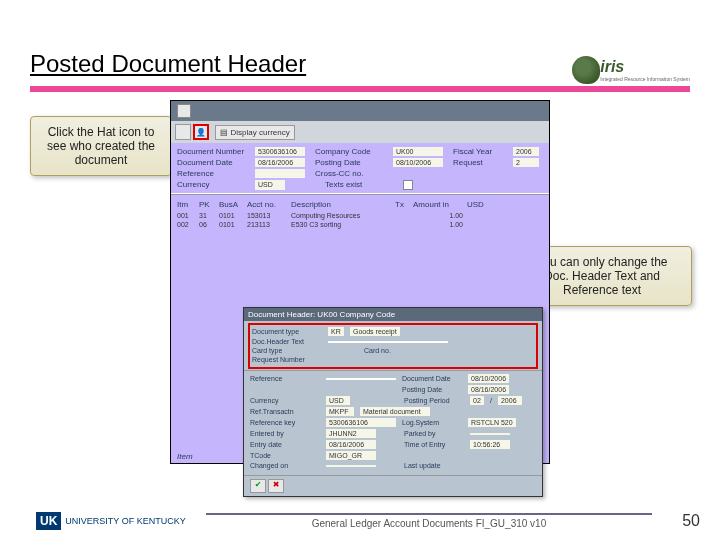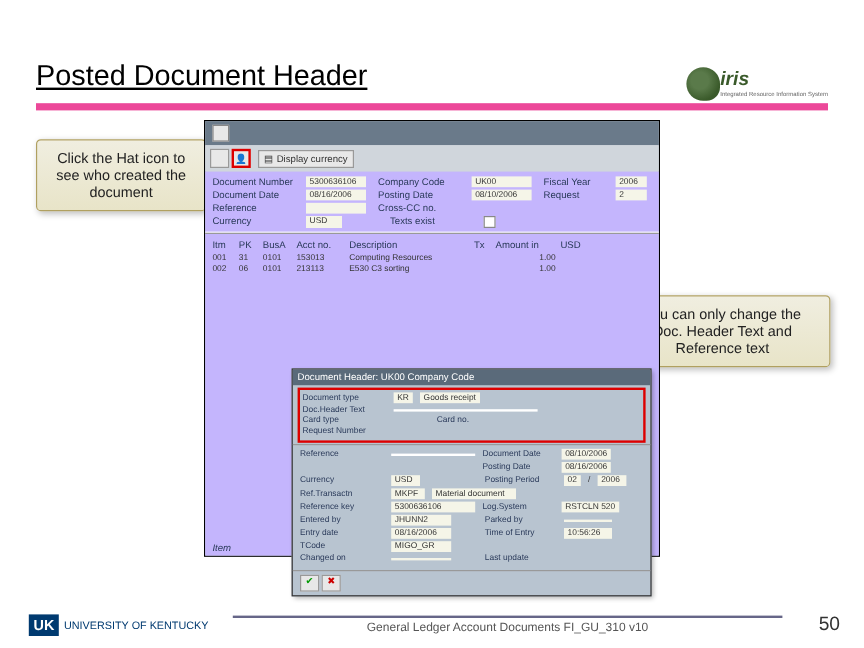--- a/index.html
+++ b/index.html
@@ -43,21 +43,21 @@
   .popup-footer { padding: 3px 6px; display: flex; gap: 2px; }
   .popup-btn { width: 16px; height: 14px; background: #e8e8e8; border: 1px solid #999; font-size: 8px; text-align: center; }
   .red-frame { border: 2px solid #d00; padding: 2px; margin: -2px; }
   
   .bottom-item { position: absolute; left: 6px; bottom: 2px; font-size: 8px; color: #2a3a5a; font-style: italic; }
   
   .callout { position: absolute; background: linear-gradient(#f0eee0, #e8e4c8); border: 1px solid #b0a060; border-radius: 4px; padding: 8px 10px; font-size: 12px; text-align: center; color: #222; box-shadow: 2px 2px 5px rgba(0,0,0,0.25); }
   .callout.c1 { left: 30px; top: 116px; width: 142px; }
   .callout.c2 { right: 28px; top: 246px; width: 180px; }
   
-  .footer { position: absolute; bottom: 10px; left: 4px; right: 0; display: flex; justify-content: space-between; align-items: center; padding: 0 20px; }
+  .footer { position: absolute; bottom: 10px; left: 16px; right: 0; display: flex; justify-content: space-between; align-items: center; padding: 0 20px; }
   .uk-logo { display: flex; align-items: center; gap: 4px; font-size: 9px; color: #003a70; }
   .uk-badge { background: #003a70; color: #fff; font-weight: bold; padding: 2px 4px; font-size: 12px; }
   .footer-mid { font-size: 10px; color: #555; text-align: center; flex: 1; border-top: 2px solid #668; padding-top: 3px; margin: 0 20px;}
   .page-num { font-size: 16px; color: #333; margin-left: 10px; }
 </style>
 </head>
 <body>
 
 <div class="slide">
   <div class="header-row">

